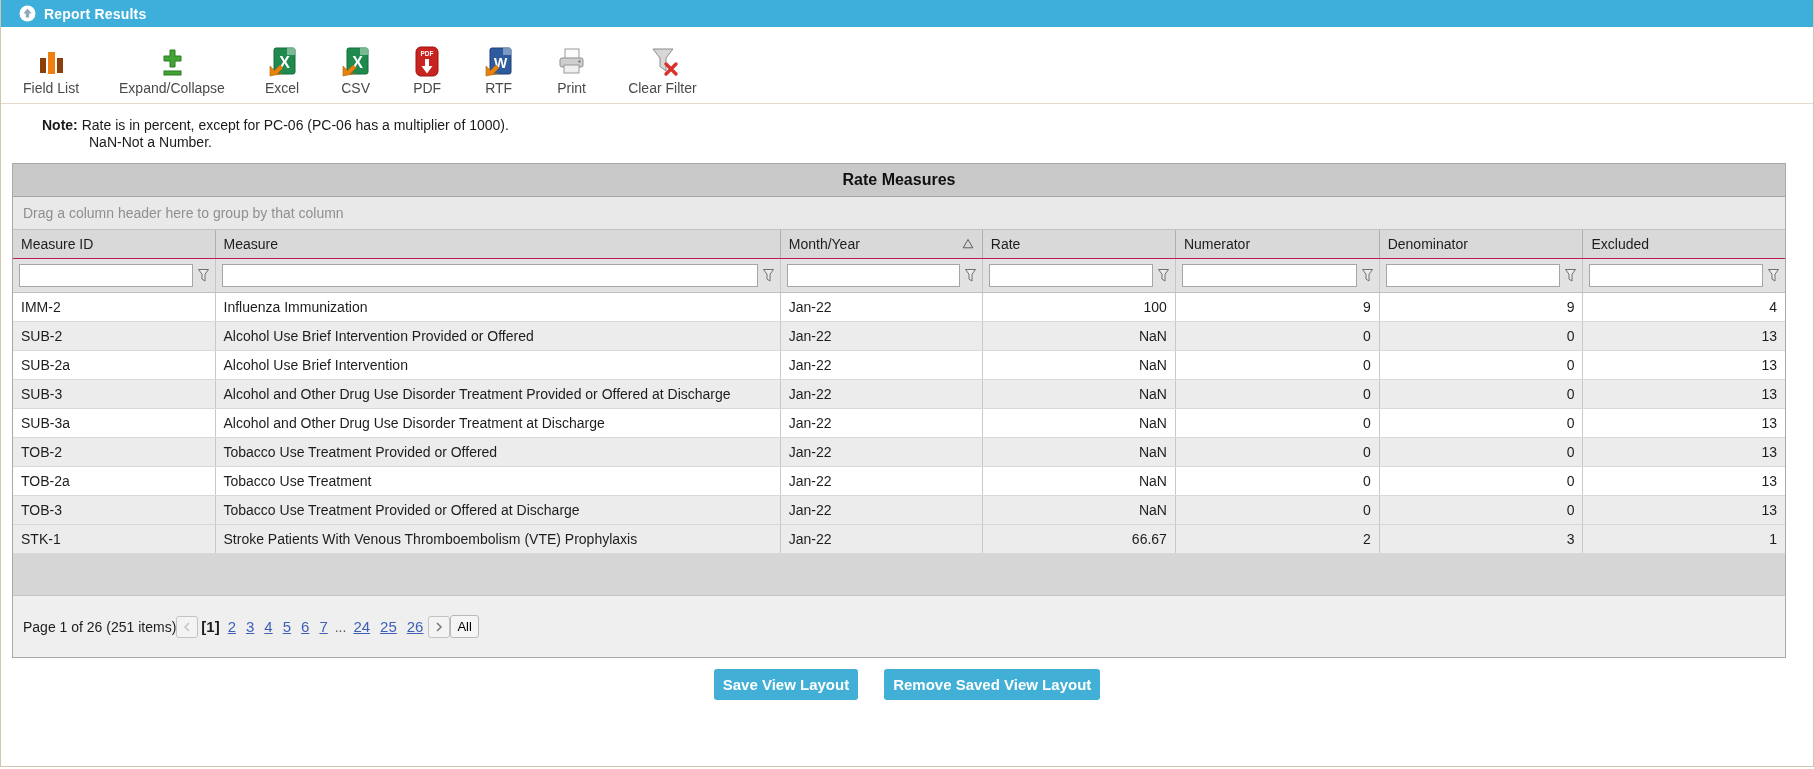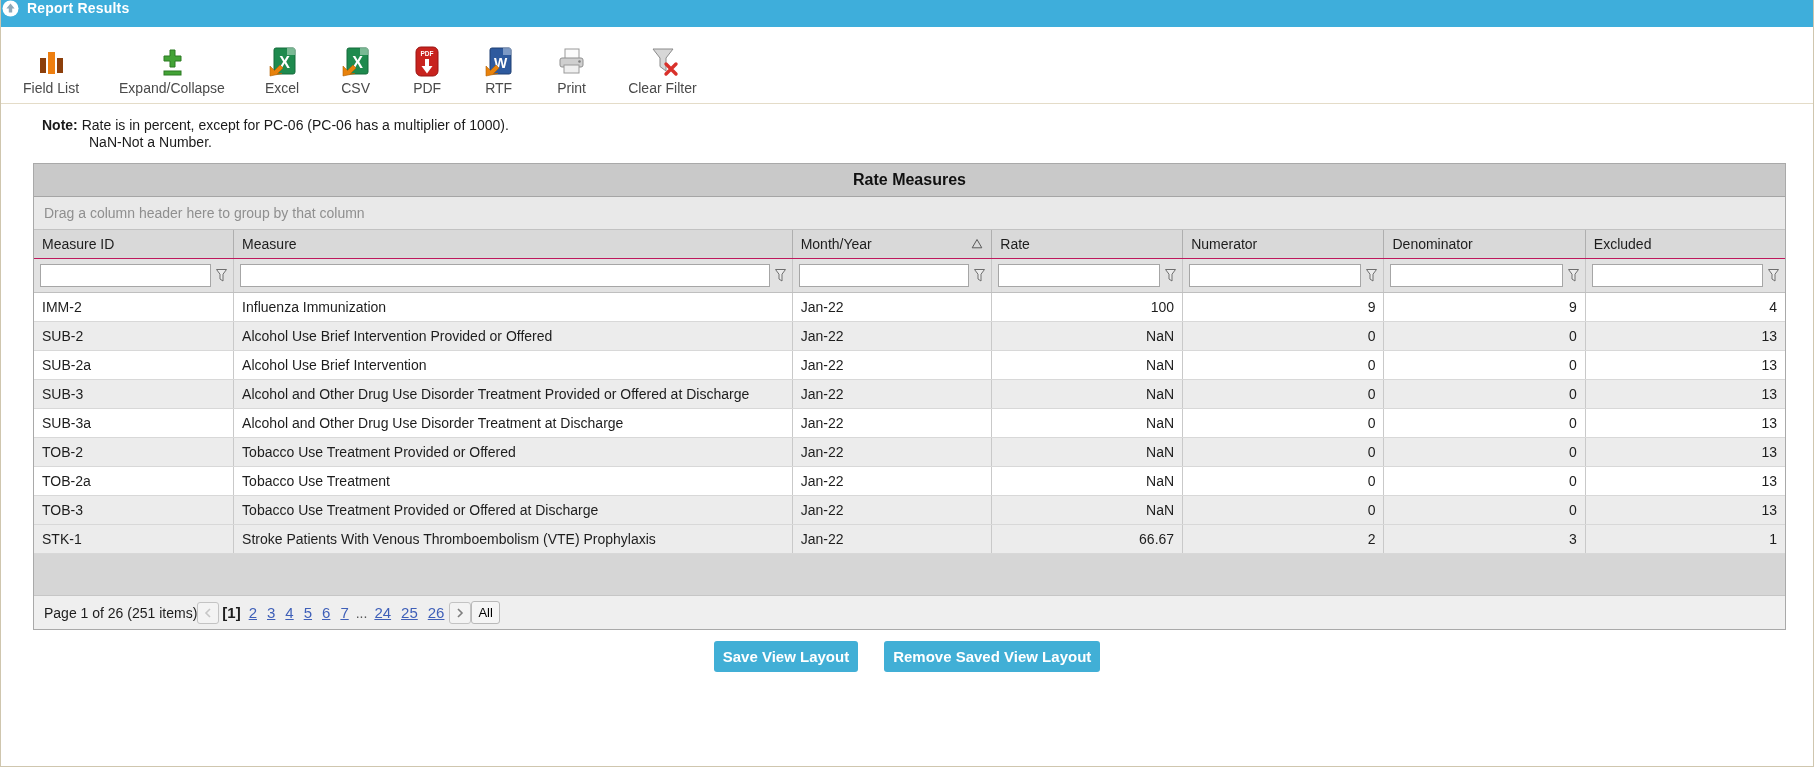--- a/index.html
+++ b/index.html
@@ -1,52 +1,52 @@
 <!DOCTYPE html>
 <html><head>
 <meta charset="utf-8">
 <style>
   html,body{margin:0;padding:0;background:#fff;}
   body{font-family:"Liberation Sans",sans-serif;}
   .panel{width:1814px;height:767px;box-sizing:border-box;border:1px solid #CFC6AE;border-top:none;background:#fff;overflow:hidden;}
 
   
-  .title-bar{height:27px;background:#3EAEDB;display:flex;align-items:flex-start;padding-left:1px;gap:8px;}
+  .title-bar{height:27px;background:#3EAEDB;display:flex;align-items:center;padding-left:18px;gap:8px;}
   .collapse-btn{width:17px;height:17px;display:flex;align-items:center;justify-content:center;cursor:pointer;}
   .title-text{color:#fff;font-weight:bold;font-size:14px;letter-spacing:.2px;}
 
   
   .toolbar{display:flex;align-items:flex-end;gap:40px;padding:9px 0 7px 22px;border-bottom:1px solid #E4DCC8;background:#fff;height:77px;box-sizing:border-box;}
   .tb-item{display:flex;flex-direction:column;align-items:center;gap:2px;cursor:pointer;}
   .tb-icon{height:34px;display:flex;align-items:flex-end;justify-content:center;}
   .tb-label{font-size:14px;color:#4A4A4A;white-space:nowrap;}
 
   
   .note{padding:13px 0 4px 8px;font-size:14px;color:#1a1a1a;line-height:17px;margin-left:33px;}
   .note .note2{padding-left:47px;}
 
   
-  .grid{margin:8px 27px 0 32px;border:1px solid #A9A9A9;}
+  .grid{margin:8px 27px 0 11px;border:1px solid #A9A9A9;}
   .caption{background:#C9C9C9;text-align:center;font-weight:bold;font-size:16px;color:#101010;padding:7px 0;border-bottom:1px solid #A5A5A5;}
   .group-panel{background:#E9E9E9;color:#8F8F8F;font-size:14px;padding:8px 10px;border-bottom:1px solid #C2C2C2;}
   table.grid-table{width:100%;border-collapse:collapse;table-layout:fixed;font-size:14px;color:#1d1d1d;}
   th{background:#D9D9D9;font-weight:normal;text-align:left;padding:6px 8px;border-right:1px solid #AFAFAF;border-bottom:1px solid #be185d;cursor:pointer;}
   th:last-child{border-right:none;}
   .th-inner{display:flex;justify-content:space-between;align-items:center;}
   .filter-row td{background:#E2E2E2;padding:5px 5px 5px 6px;border-right:1px solid #C6C6C6;border-bottom:1px solid #BFBFBF;}
   .filter-row td:last-child{border-right:none;}
   .f-box{display:flex;align-items:center;gap:4px;}
   .f-box input{flex:1;height:23px;border:1px solid #A6A6A6;background:#fff;min-width:0;box-sizing:border-box;font-size:13px;padding:0 4px;font-family:inherit;}
   .f-funnel{display:flex;align-items:center;cursor:pointer;}
   tr.data-row td{padding:5px 8px;border-right:1px solid #C9C9C9;border-bottom:1px solid #D8D8D8;vertical-align:top;background:#fff;line-height:18px;}
   tr.data-row td:last-child{border-right:none;}
   tr.data-row.alt td{background:#ECECEC;}
   td.num{text-align:right;}
   .filler{height:41px;background:#D6D6D6;}
-  .pager{background:#EFEFEF;border-top:1px solid #C6C6C6;display:flex;align-items:center;gap:0;padding:5px 10px;font-size:14px;color:#1d1d1d;}
+  .pager{background:#EFEFEF;border-top:1px solid #C6C6C6;display:flex;align-items:center;gap:0;padding:19px 10px;font-size:14px;color:#1d1d1d;}
   .pg-btn{width:22px;height:22px;border:1px solid #C3C3C3;border-radius:3px;background:#F3F3F3;display:flex;align-items:center;justify-content:center;color:#7E7E7E;cursor:pointer;box-sizing:border-box;}
   .pg-btn.disabled{color:#C6C6C6;}
   .pg-current{font-size:15px;margin:0 3px;font-weight:bold;}
   .pg-link{color:#3E5FB8;text-decoration:underline;margin:0 5px;cursor:pointer;font-size:15px;}
   .pg-ellipsis{color:#555;margin:0 2px;}
   .pg-all{border:1px solid #B9B9B9;border-radius:3px;background:#F5F5F5;color:#000000;font-size:13px;padding:3px 6px;cursor:pointer;}
 
   
   .footer-buttons{display:flex;justify-content:center;gap:26px;padding:11px 0 10px 0;}
   .btn-blue{background:#41AFD6;color:#fff;font-weight:bold;font-size:15px;border:none;border-radius:3px;padding:7px 9px;cursor:pointer;font-family:inherit;}

